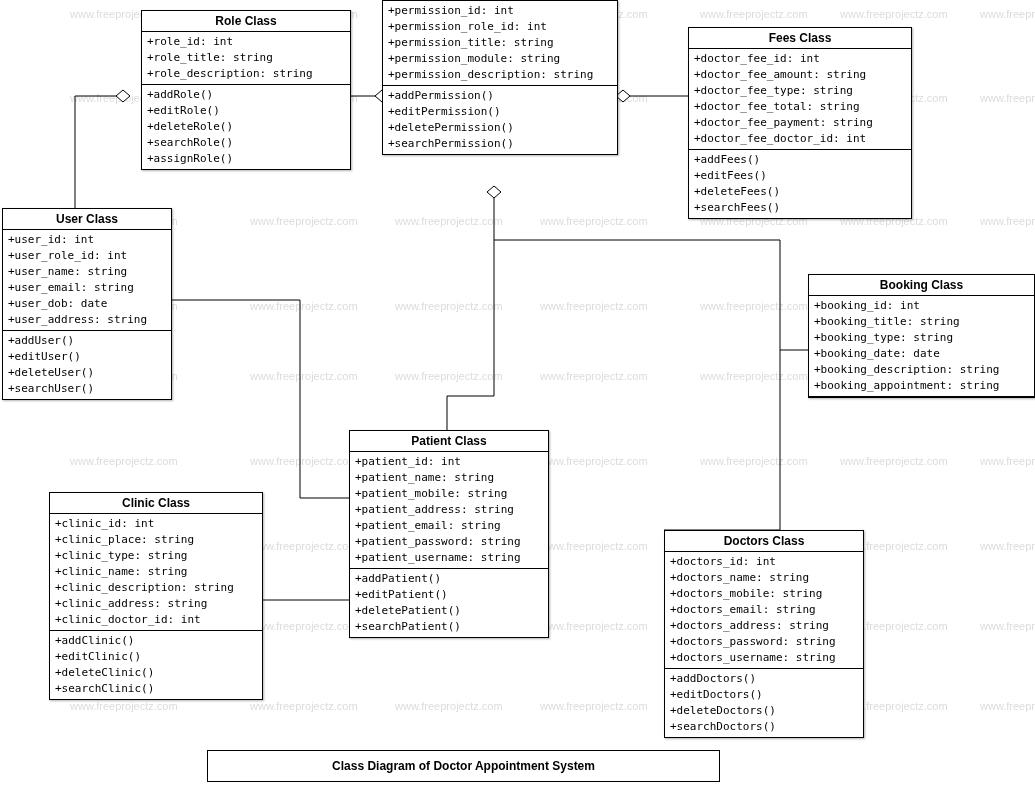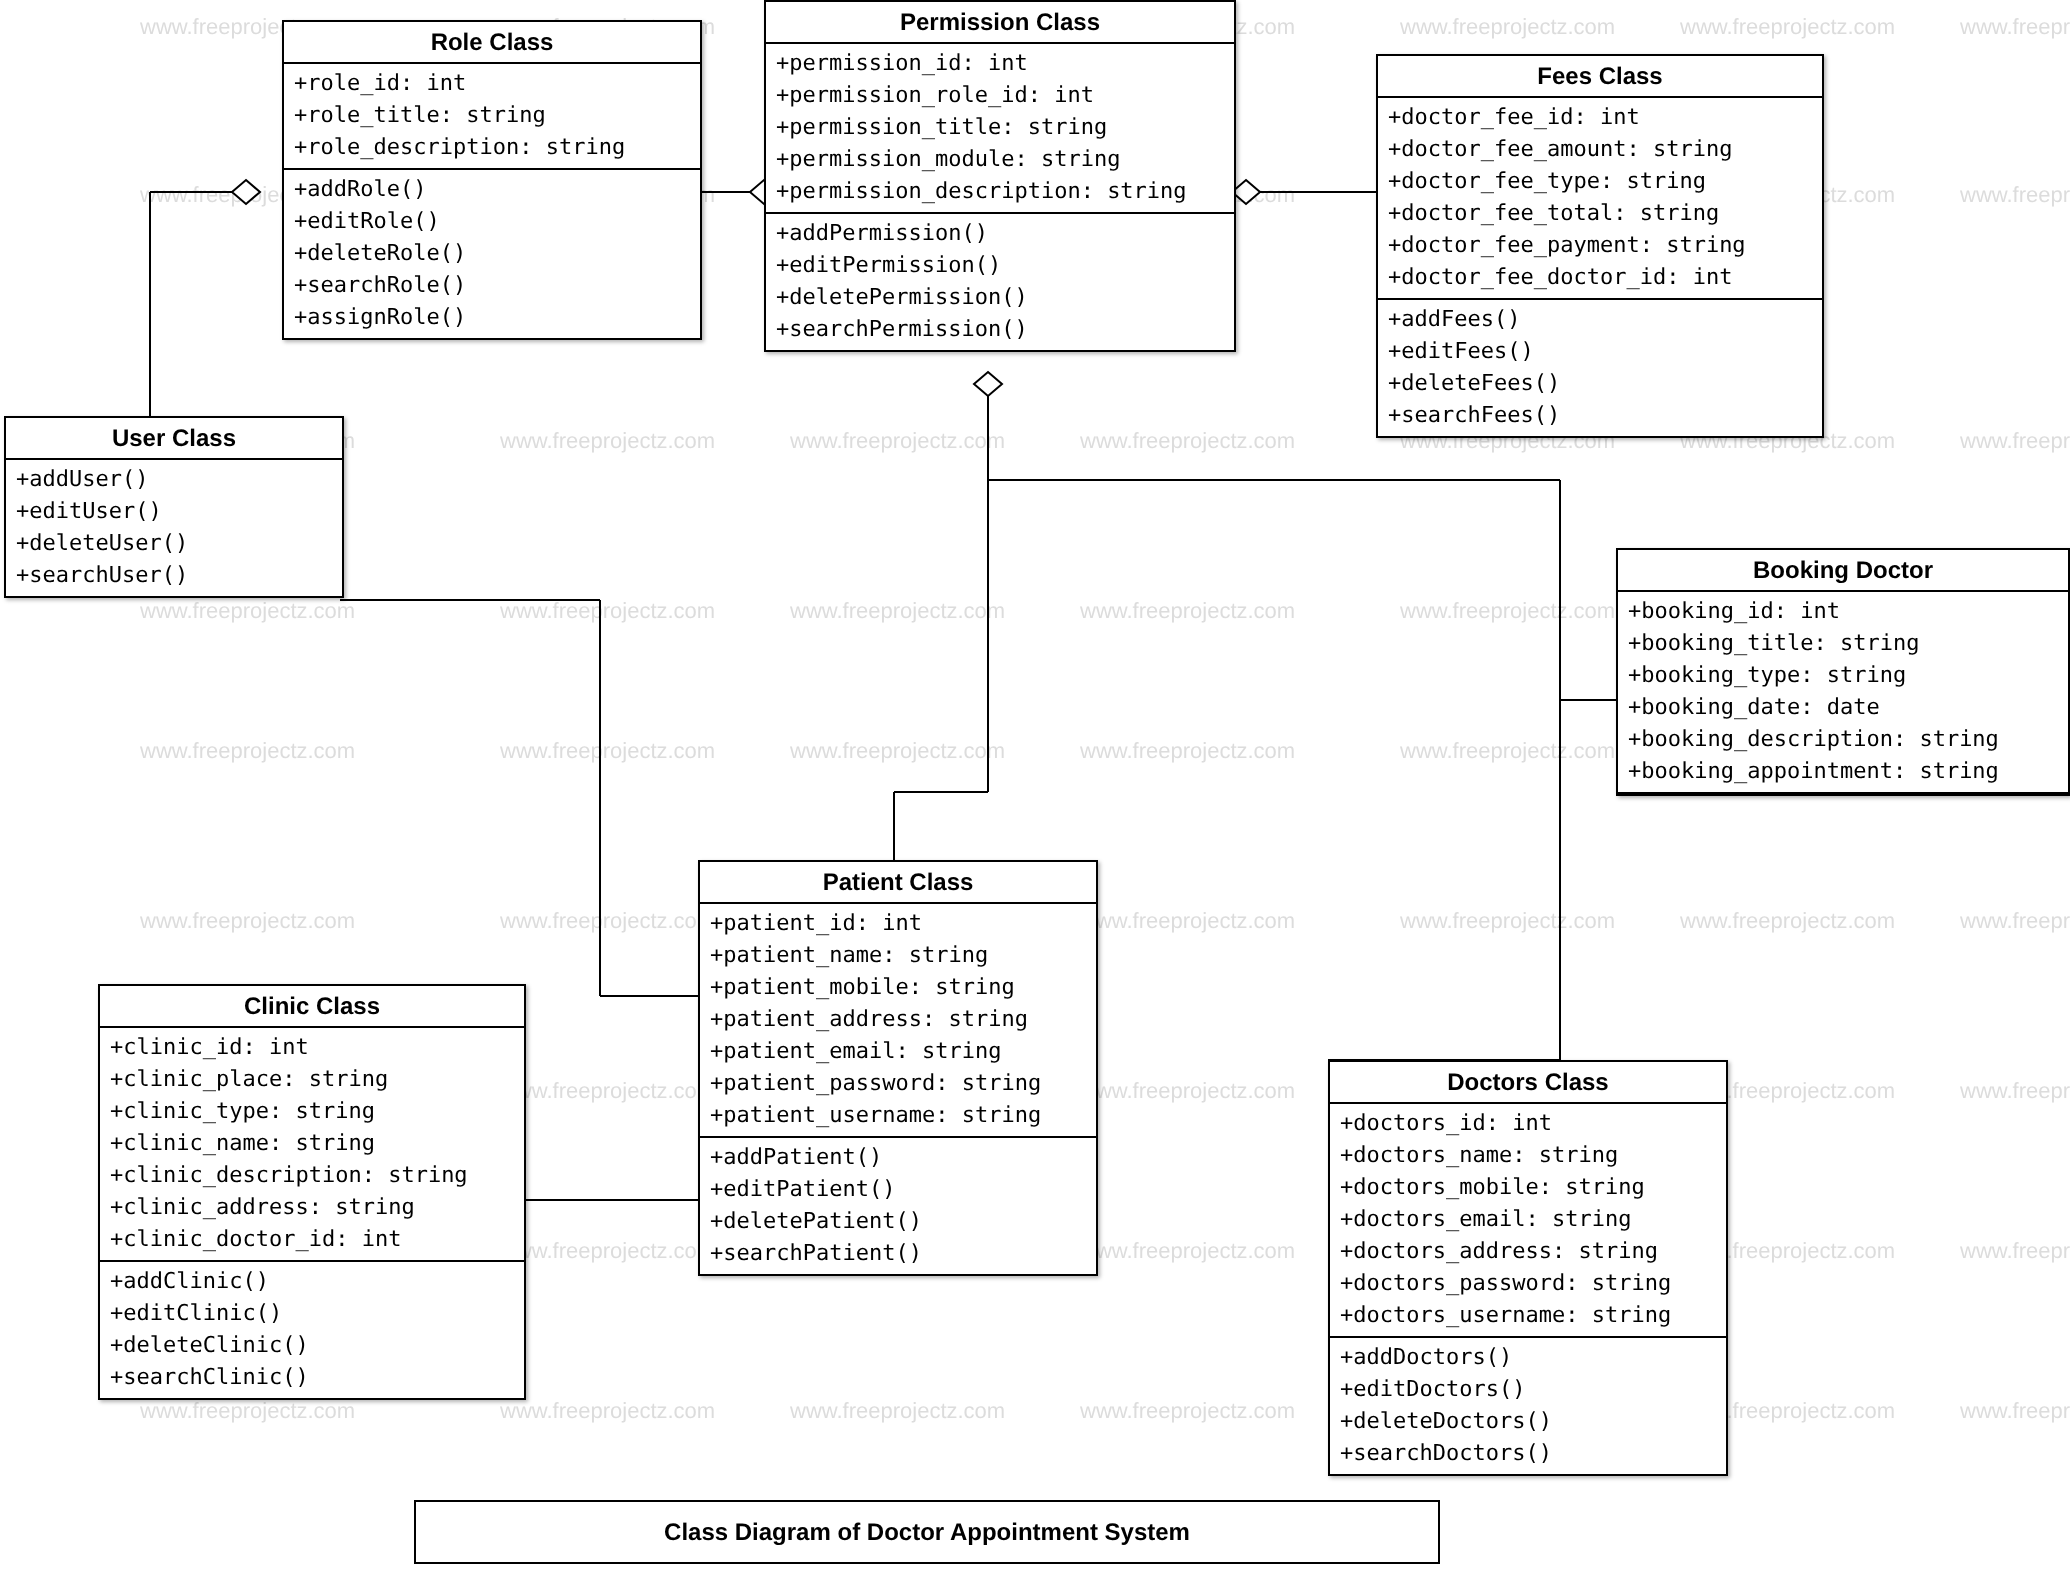--- a/index.html
+++ b/index.html
@@ -163,38 +163,38 @@
   <line class="line" x1="261" y1="600" x2="349" y2="600"></line>
 </svg>
 
 <div class="class-box" style="left:141px; top:10px; width:208px;">
   <div class="class-title">Role Class</div>
   <div class="class-attrs">+role_id: int<br>+role_title: string<br>+role_description: string</div>
   <div class="class-methods">+addRole()<br>+editRole()<br>+deleteRole()<br>+searchRole()<br>+assignRole()</div>
 </div>
 
 <div class="class-box" style="left:382px; top:0px; width:234px;">
-  <div class="class-title">Permission Class</div>
   <div class="class-attrs">+permission_id: int<br>+permission_role_id: int<br>+permission_title: string<br>+permission_module: string<br>+permission_description: string</div>
   <div class="class-methods">+addPermission()<br>+editPermission()<br>+deletePermission()<br>+searchPermission()</div>
 </div>
 
 <div class="class-box" style="left:688px; top:27px; width:222px;">
   <div class="class-title">Fees Class</div>
   <div class="class-attrs">+doctor_fee_id: int<br>+doctor_fee_amount: string<br>+doctor_fee_type: string<br>+doctor_fee_total: string<br>+doctor_fee_payment: string<br>+doctor_fee_doctor_id: int</div>
   <div class="class-methods">+addFees()<br>+editFees()<br>+deleteFees()<br>+searchFees()</div>
 </div>
 
 <div class="class-box" style="left:2px; top:208px; width:168px;">
   <div class="class-title">User Class</div>
+  <div class="class-attrs">+user_id: int<br>+user_role_id: int<br>+user_name: string<br>+user_email: string<br>+user_dob: date<br>+user_address: string</div>
   <div class="class-methods">+addUser()<br>+editUser()<br>+deleteUser()<br>+searchUser()</div>
 </div>
 
 <div class="class-box" style="left:808px; top:274px; width:225px;">
-  <div class="class-title">Booking Doctor</div>
+  <div class="class-title">Booking Class</div>
   <div class="class-attrs">+booking_id: int<br>+booking_title: string<br>+booking_type: string<br>+booking_date: date<br>+booking_description: string<br>+booking_appointment: string</div>
 </div>
 
 <div class="class-box" style="left:349px; top:430px; width:198px;">
   <div class="class-title">Patient Class</div>
   <div class="class-attrs">+patient_id: int<br>+patient_name: string<br>+patient_mobile: string<br>+patient_address: string<br>+patient_email: string<br>+patient_password: string<br>+patient_username: string</div>
   <div class="class-methods">+addPatient()<br>+editPatient()<br>+deletePatient()<br>+searchPatient()</div>
 </div>
 
 <div class="class-box" style="left:49px; top:492px; width:212px;">

